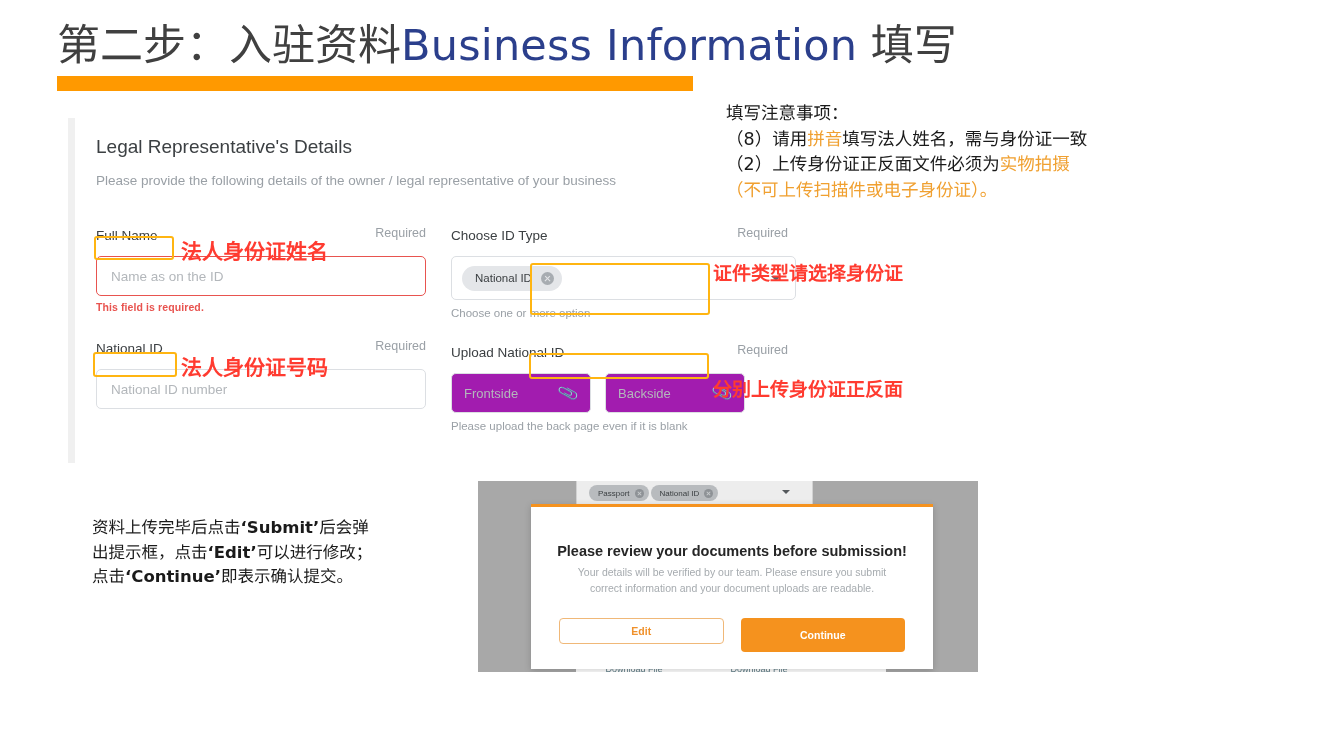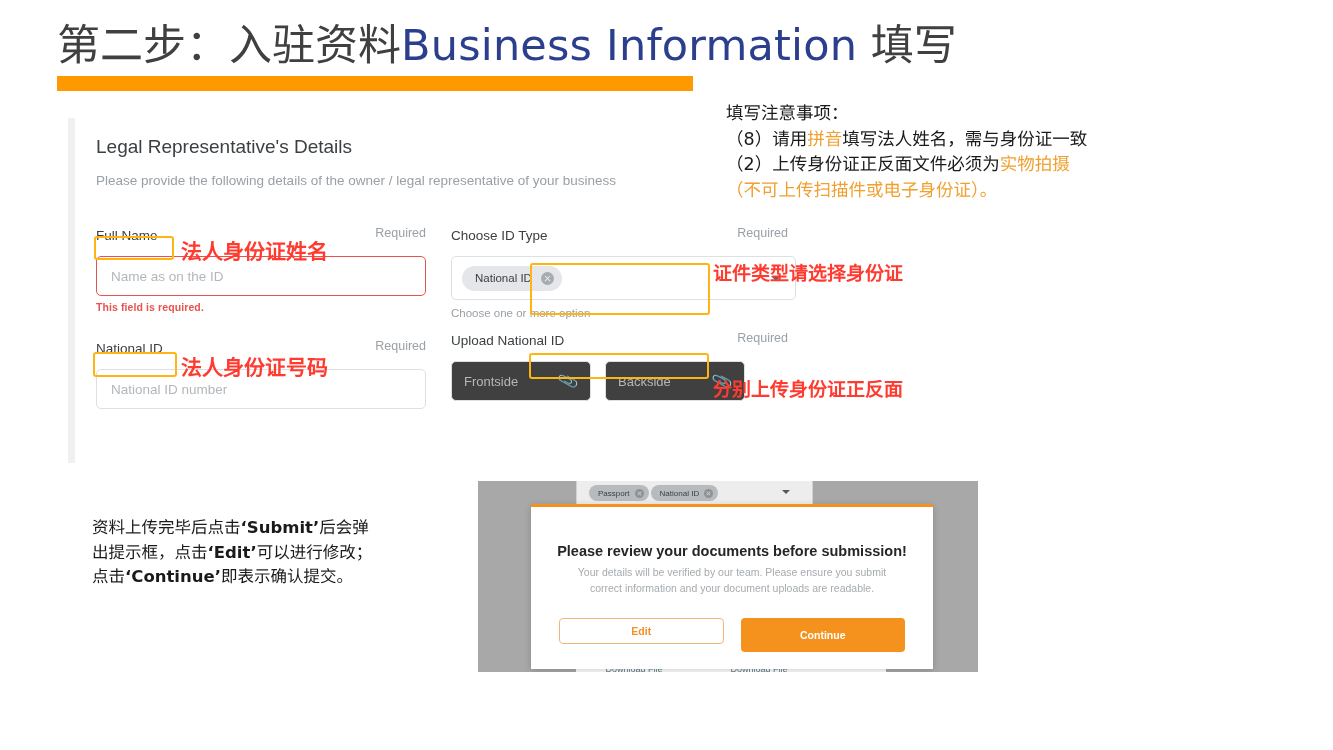--- a/index.html
+++ b/index.html
@@ -190,21 +190,21 @@
     height: 40px;
     border: 1px solid #dcdfe3;
     border-radius: 5px;
     display: flex;
     align-items: center;
     justify-content: space-between;
     padding: 10px 12px;
     box-sizing: border-box;
     font-size: 13px;
     color: #b3b7bb;
-    background: #404040;
+    background: #a21caf;
   }
   .clip {
     font-size: 15px;
     color: #e3a857;
     transform: rotate(-20deg);
     line-height: 1;
   }
 
   
   .hl {
@@ -455,35 +455,36 @@
         <div class="selectbox">
           <span class="chip">
             <span>National ID</span>
             <span class="chip-x"></span>
           </span>
           <span class="caret"></span>
         </div>
         <div class="hint">Choose one or more option</div>
       </div>
 
-      <div class="field" style="margin-top:8px;">
+      <div class="field" style="margin-top:20px;">
         <div class="field-row">
           <span class="field-label">Upload National ID</span>
           <span class="req right-col">Required</span>
         </div>
         <div class="upload-row">
           <div class="upload-box">
             <span>Frontside</span>
             <span class="clip">📎</span>
           </div>
           <div class="upload-box">
             <span>Backside</span>
             <span class="clip">📎</span>
           </div>
         </div>
+        <div class="hint">Please upload the back page even if it is blank</div>
       </div>
 
     </div>
   </div>
 </div>
 
 <div class="hl" style="left:94px;  top:236px; width:80px;  height:24px;"></div>
 <div class="hl" style="left:93px;  top:352px; width:84px;  height:25px;"></div>
 <div class="hl" style="left:530px; top:263px; width:180px; height:52px;"></div>
 <div class="hl" style="left:529px; top:353px; width:180px; height:26px;"></div>

